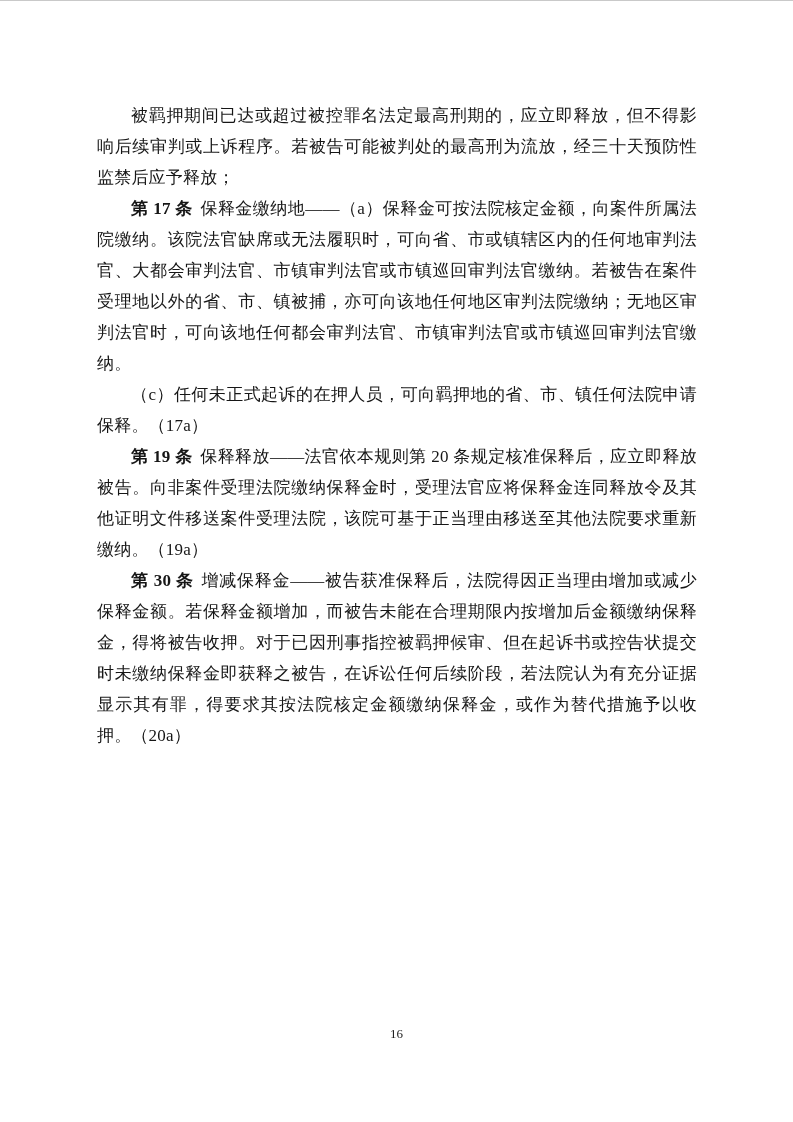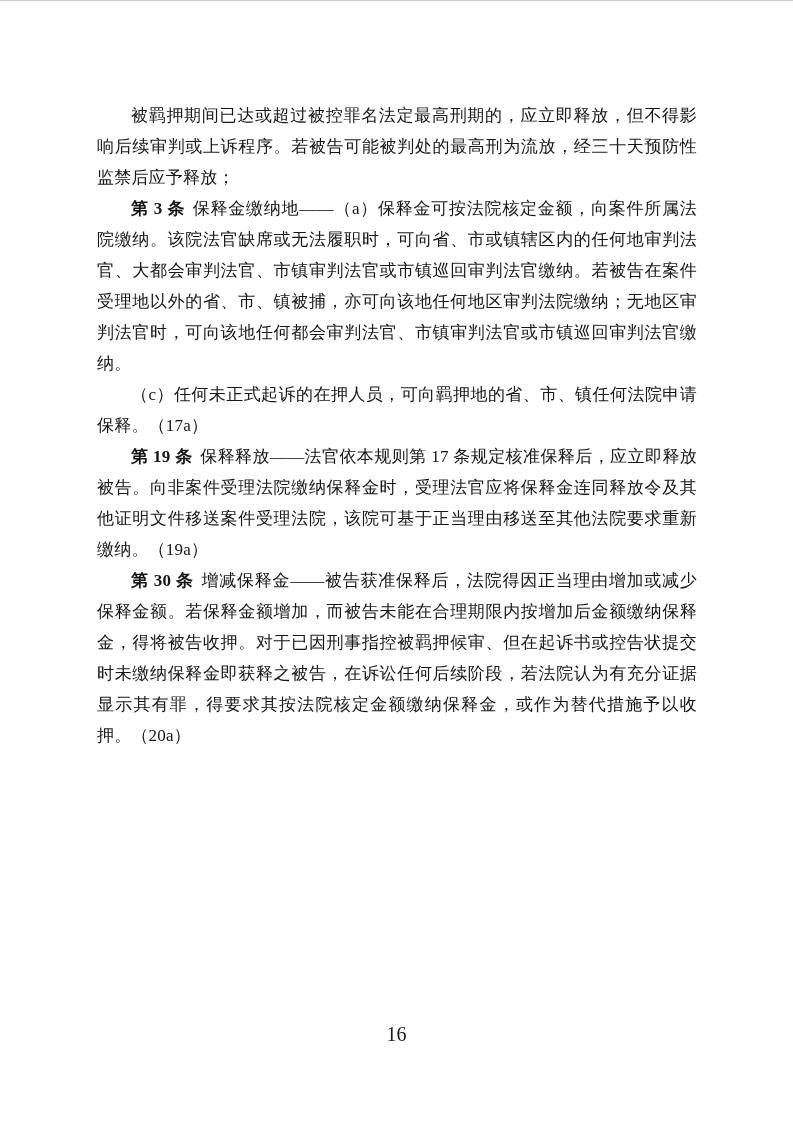--- a/index.html
+++ b/index.html
@@ -50,33 +50,33 @@
   .para-label:not(:empty) {
     font-weight: bold;
     margin-right: 0.45em;
   }
   .page-number {
     position: absolute;
     top: 1024px;
     left: 0;
     width: 100%;
     text-align: center;
-    font-size: 20px;
+    font-size: 13px;
     line-height: 20px;
     color: #1c1c1c;
   }
 </style>
 </head>
 <body>
 
 <div class="page">
   <div class="scan-edge"></div>
 
   <div class="content">
     <p class="para"><span class="para-label"></span><span class="para-text">被羁押期间已达或超过被控罪名法定最高刑期的，应立即释放，但不得影响后续审判或上诉程序。若被告可能被判处的最高刑为流放，经三十天预防性监禁后应予释放；</span></p>
-    <p class="para"><span class="para-label">第 3 条</span><span class="para-text">保释金缴纳地——（a）保释金可按法院核定金额，向案件所属法院缴纳。该院法官缺席或无法履职时，可向省、市或镇辖区内的任何地审判法官、大都会审判法官、市镇审判法官或市镇巡回审判法官缴纳。若被告在案件受理地以外的省、市、镇被捕，亦可向该地任何地区审判法院缴纳；无地区审判法官时，可向该地任何都会审判法官、市镇审判法官或市镇巡回审判法官缴纳。</span></p>
+    <p class="para"><span class="para-label">第 17 条</span><span class="para-text">保释金缴纳地——（a）保释金可按法院核定金额，向案件所属法院缴纳。该院法官缺席或无法履职时，可向省、市或镇辖区内的任何地审判法官、大都会审判法官、市镇审判法官或市镇巡回审判法官缴纳。若被告在案件受理地以外的省、市、镇被捕，亦可向该地任何地区审判法院缴纳；无地区审判法官时，可向该地任何都会审判法官、市镇审判法官或市镇巡回审判法官缴纳。</span></p>
     <p class="para"><span class="para-label"></span><span class="para-text">（c）任何未正式起诉的在押人员，可向羁押地的省、市、镇任何法院申请保释。（17a）</span></p>
-    <p class="para"><span class="para-label">第 19 条</span><span class="para-text">保释释放——法官依本规则第 17 条规定核准保释后，应立即释放被告。向非案件受理法院缴纳保释金时，受理法官应将保释金连同释放令及其他证明文件移送案件受理法院，该院可基于正当理由移送至其他法院要求重新缴纳。（19a）</span></p>
+    <p class="para"><span class="para-label">第 19 条</span><span class="para-text">保释释放——法官依本规则第 20 条规定核准保释后，应立即释放被告。向非案件受理法院缴纳保释金时，受理法官应将保释金连同释放令及其他证明文件移送案件受理法院，该院可基于正当理由移送至其他法院要求重新缴纳。（19a）</span></p>
     <p class="para"><span class="para-label">第 30 条</span><span class="para-text">增减保释金——被告获准保释后，法院得因正当理由增加或减少保释金额。若保释金额增加，而被告未能在合理期限内按增加后金额缴纳保释金，得将被告收押。对于已因刑事指控被羁押候审、但在起诉书或控告状提交时未缴纳保释金即获释之被告，在诉讼任何后续阶段，若法院认为有充分证据显示其有罪，得要求其按法院核定金额缴纳保释金，或作为替代措施予以收押。（20a）</span></p>
   </div>
 
   <div class="page-number">16</div>
 </div>
 
 </body></html>

